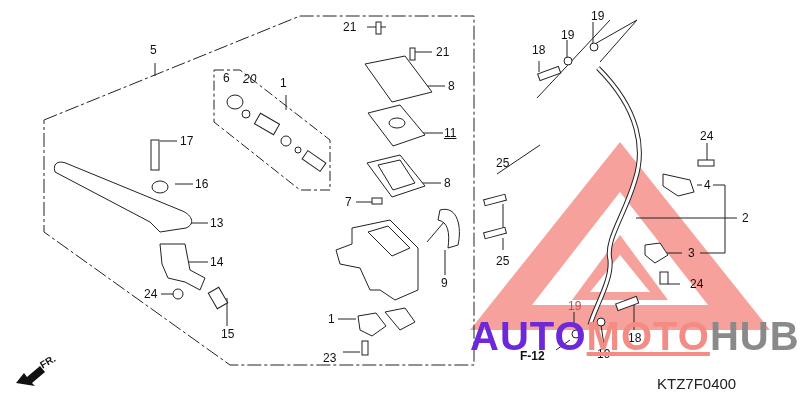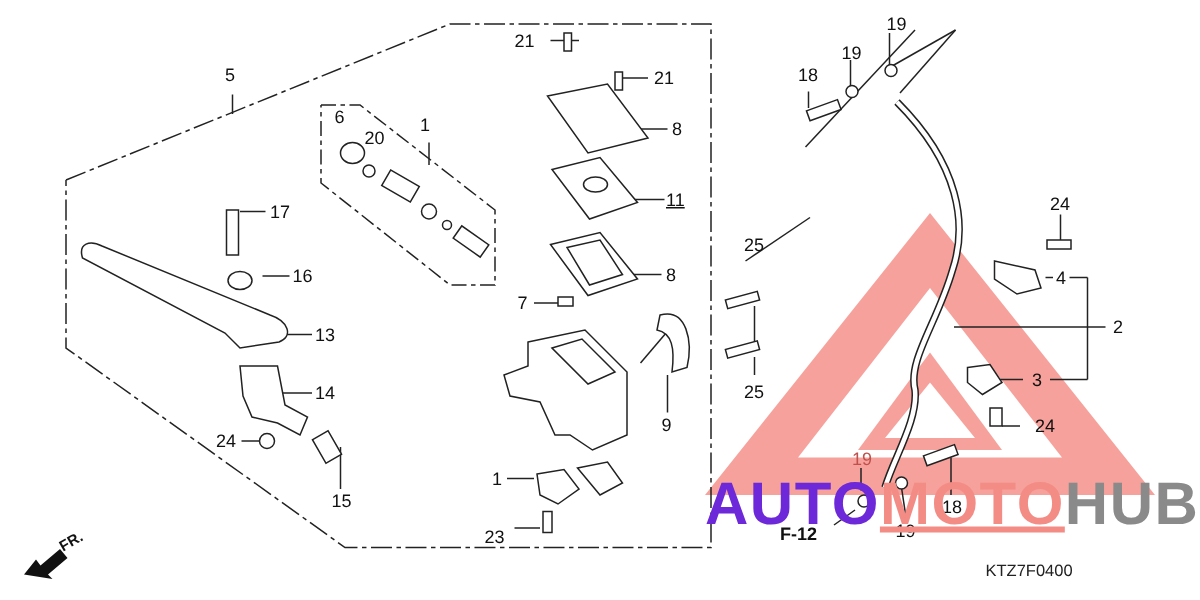--- a/index.html
+++ b/index.html
@@ -1,20 +1,20 @@
 <!DOCTYPE html>
 <html><head>
 <meta charset="utf-8">
 <style>
   html, body { margin:0; padding:0; background:#ffffff; }
   body { width:800px; height:400px; overflow:hidden; position:relative; font-family:"Liberation Sans", sans-serif; }
   #stage { position:absolute; left:0; top:0; width:800px; height:400px; }
   .lbl { position:absolute; font-size:12px; color:#111; line-height:12px; white-space:nowrap; }
   .bold { font-weight:bold; }
-  .code { position:absolute; font-size:11px; color:#222;text-align:right; }
+  .code { position:absolute; font-size:15px; color:#222;text-align:right; }
   .wm { position:absolute; font-weight:bold; font-size:40px; letter-spacing:1px; line-height:40px; }
   .wm .a { color:#6d28d9; }
   .wm .b { color:#f48c86;text-decoration:underline; }
   .wm .c { color:#8a8a8a;text-align:right; }
 </style>
 </head>
 <body>
 
 <div id="stage">
 
@@ -139,21 +139,21 @@
       <rect x="616" y="300" width="22" height="7" transform="rotate(-20 627 303)"></rect>
     </g>
 
     <g fill="#111">
       <polygon points="16,383 24,373 27,377 40,366 45,372 32,383 35,386"></polygon>
     </g>
   </svg>
 
   <span class="lbl" style="left:150px;top:44px;">5</span>
   <span class="lbl" style="left:223px;top:72px;">6</span>
-  <span class="lbl" style="left:243px;top:86px;">20</span>
+  <span class="lbl" style="left:243px;top:73px;font-style:italic;">20</span>
   <span class="lbl" style="left:280px;top:77px;">1</span>
   <span class="lbl" style="left:343px;top:21px;">21</span>
   <span class="lbl" style="left:436px;top:46px;">21</span>
   <span class="lbl" style="left:448px;top:80px;">8</span>
   <span class="lbl" style="left:444px;top:127px;text-decoration:underline;">11</span>
   <span class="lbl" style="left:444px;top:177px;">8</span>
   <span class="lbl" style="left:345px;top:196px;">7</span>
   <span class="lbl" style="left:180px;top:135px;">17</span>
   <span class="lbl" style="left:195px;top:178px;">16</span>
   <span class="lbl" style="left:210px;top:217px;">13</span>

